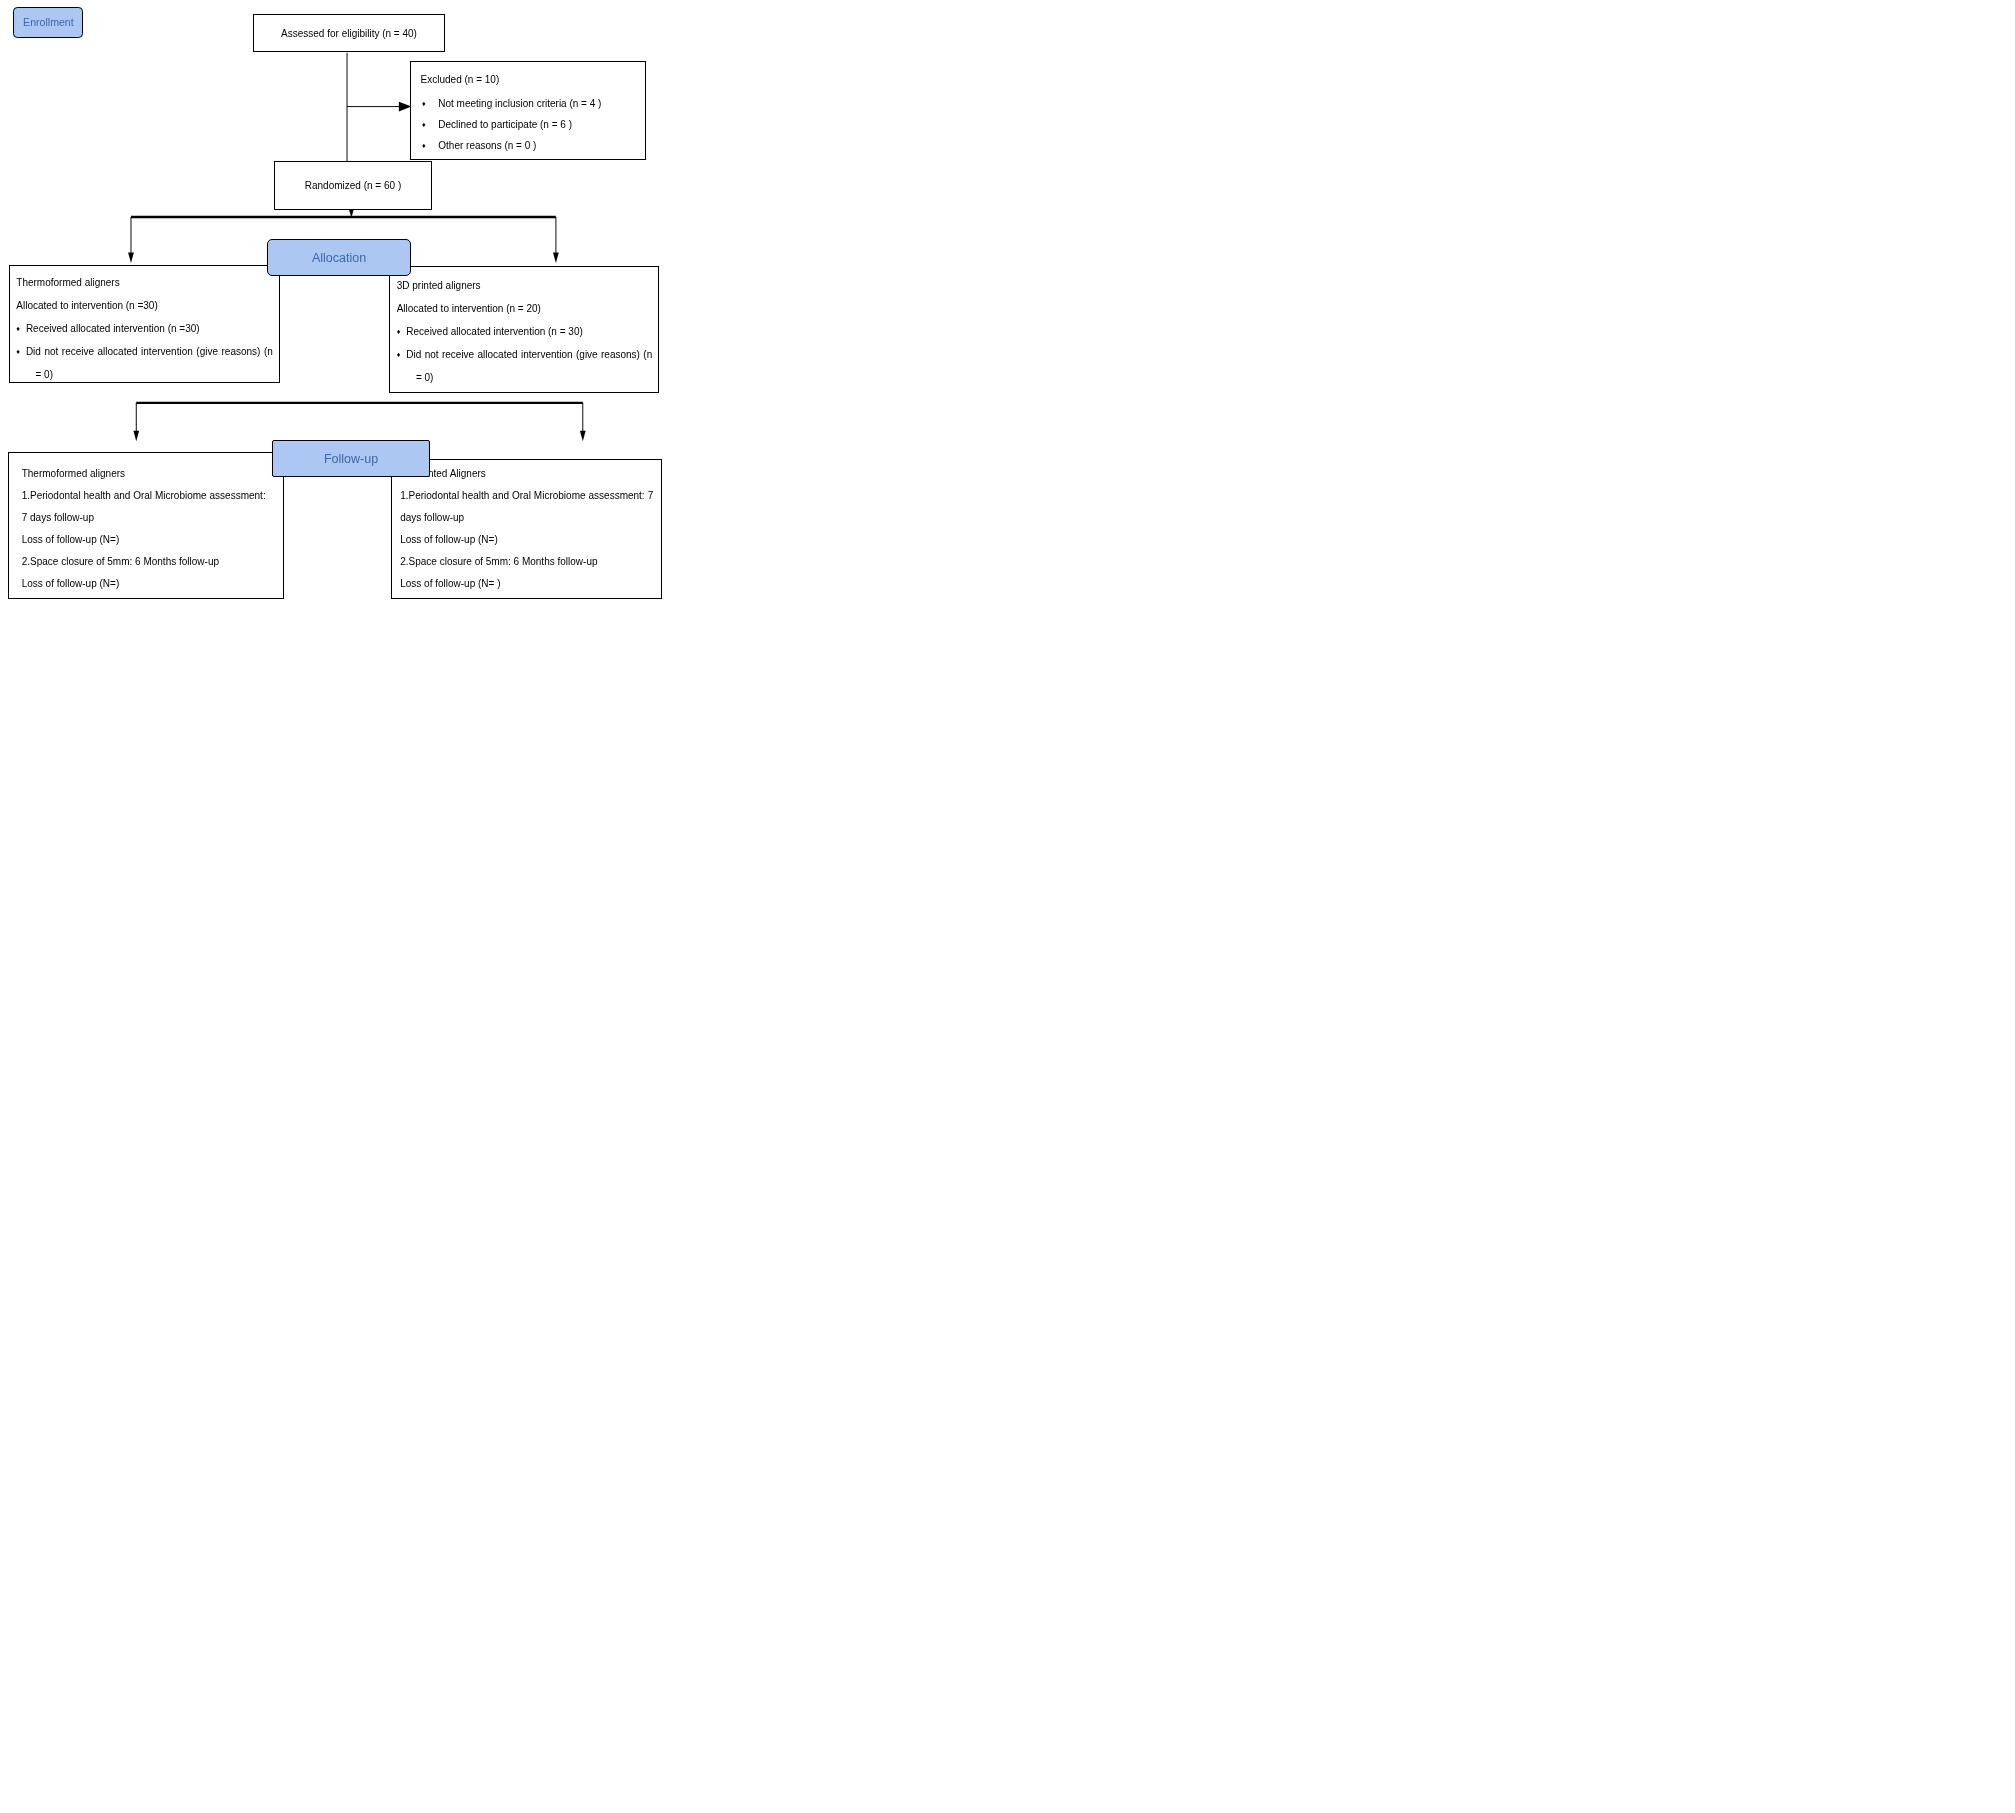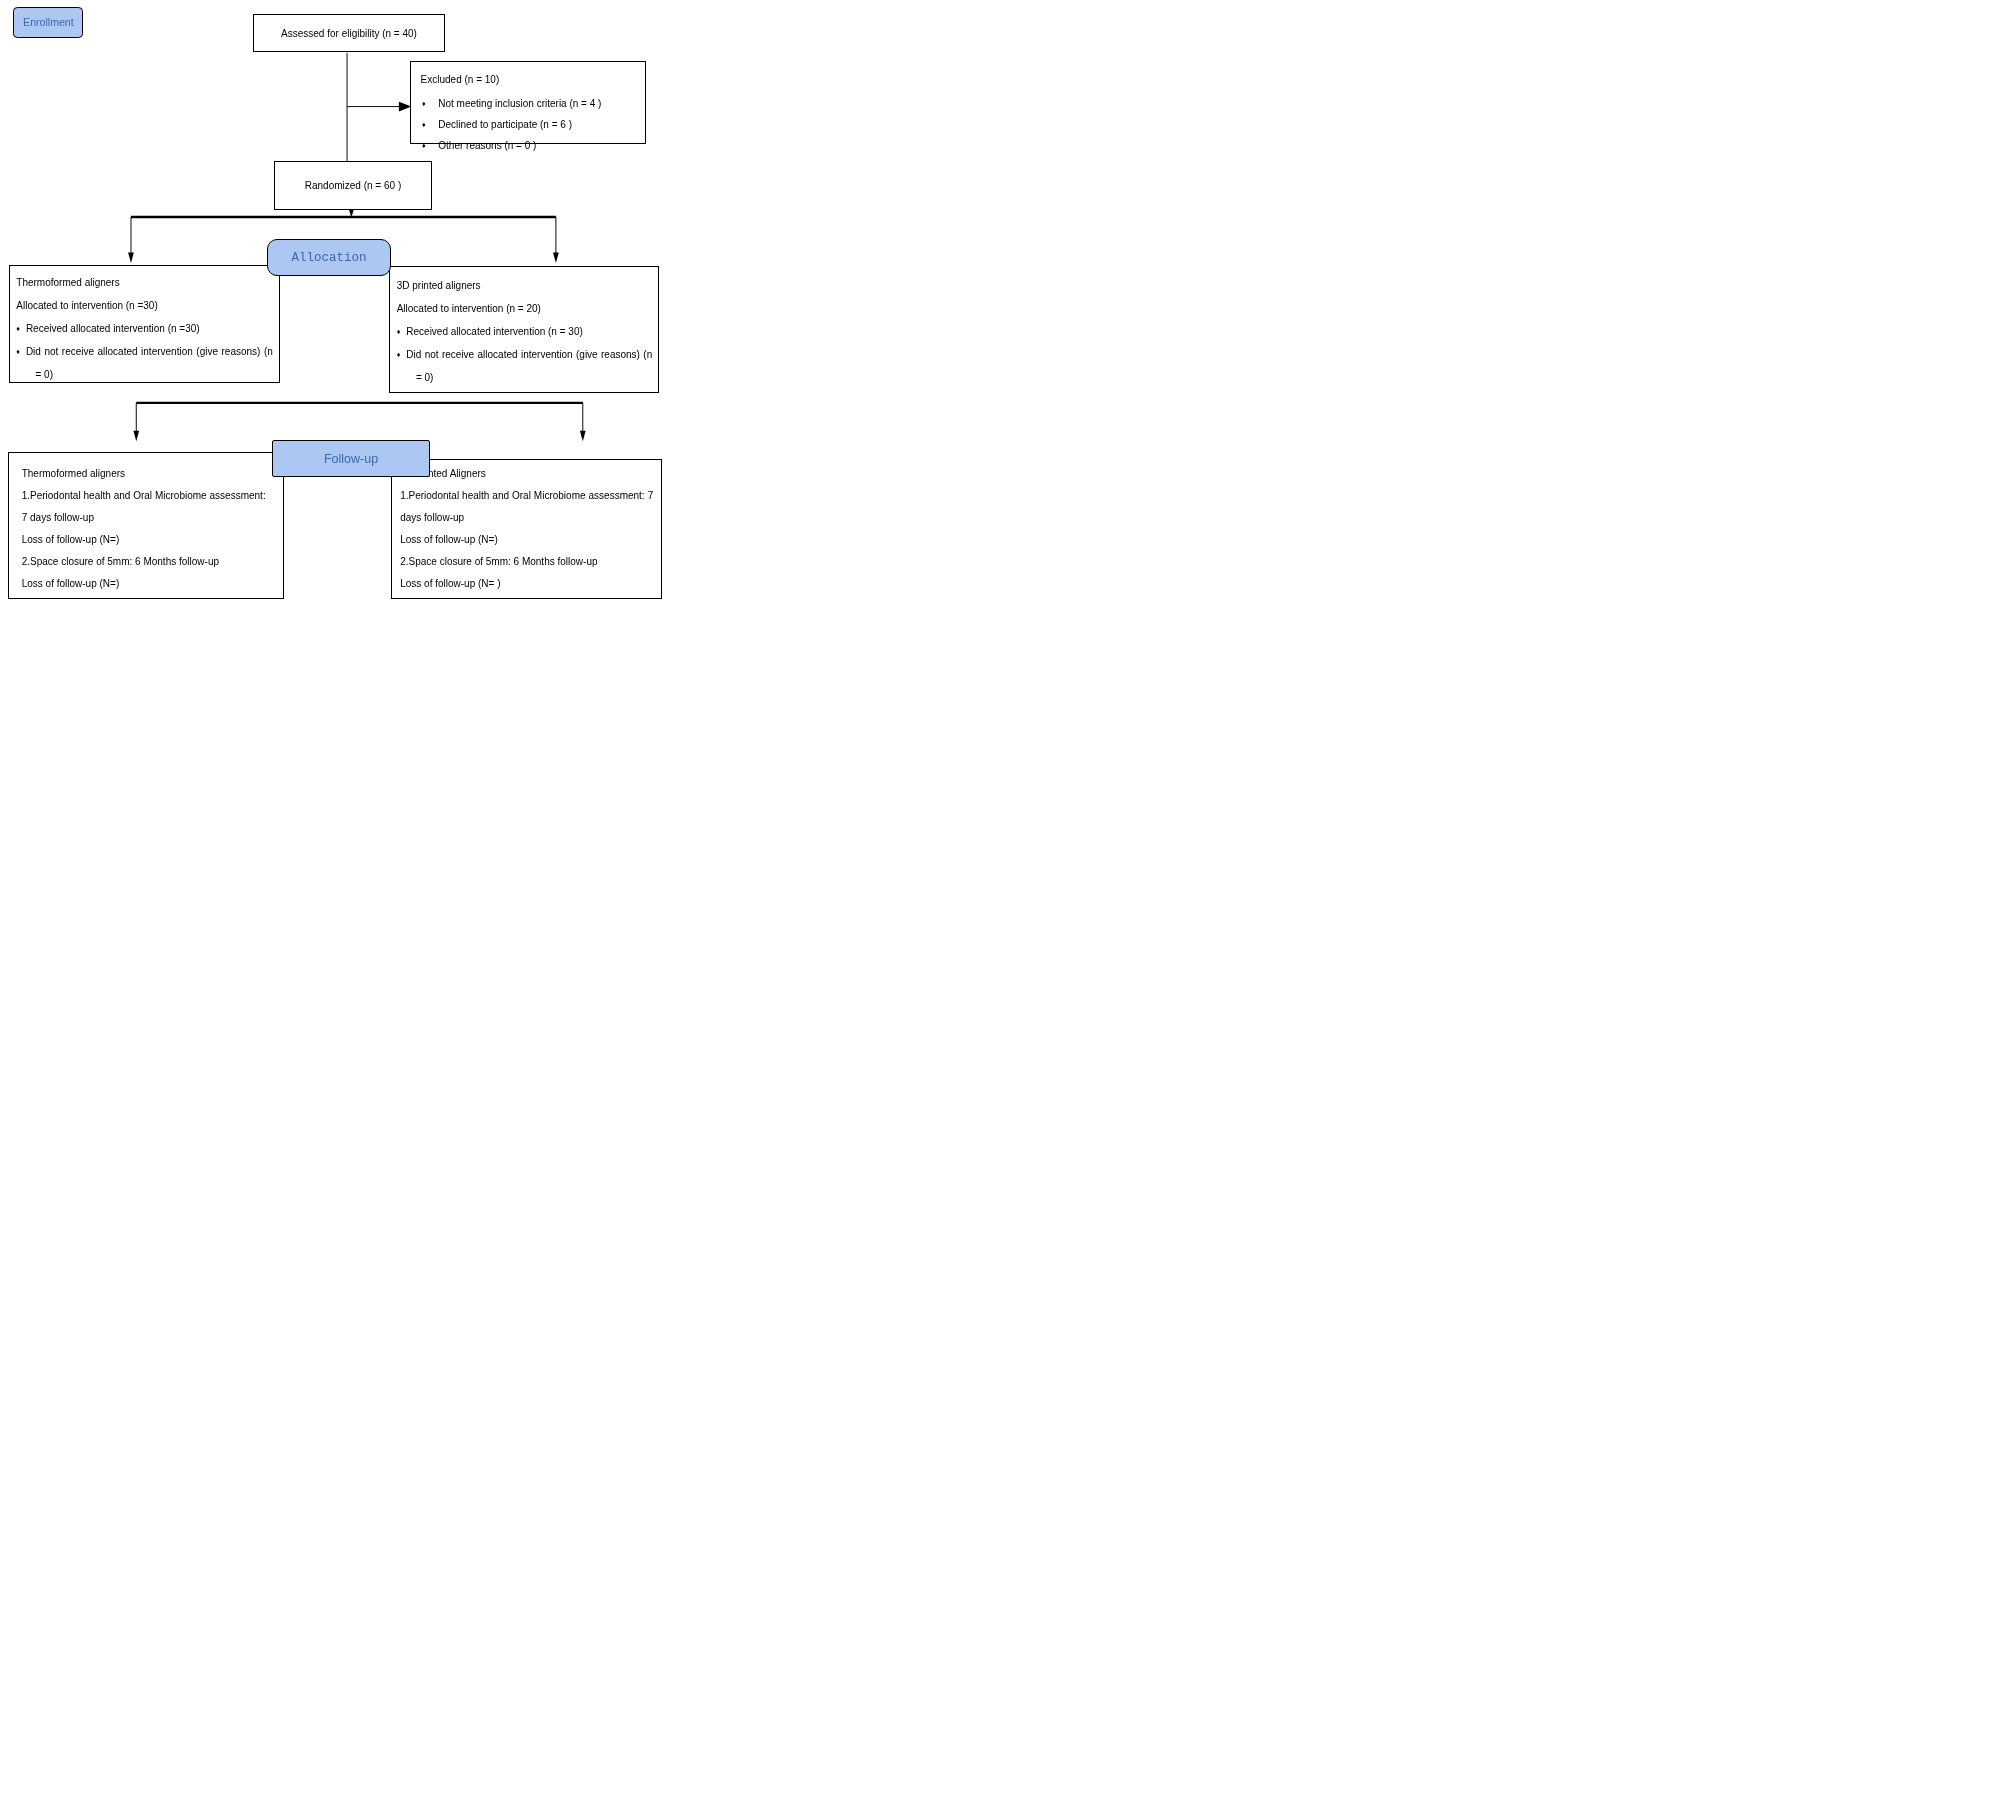--- a/index.html
+++ b/index.html
@@ -20,24 +20,24 @@
   }
   p{margin:0;}
   .bullet-para{display:flex;}
   .bullet-para .glyph{flex:0 0 9.6px;font-size:7.2px;}
   .bullet-para .btext{flex:1 1 auto;text-align:justify;padding-left:9.6px;text-indent:-9.6px;}
   .exc-item{display:flex;white-space:nowrap;}
   .exc-item .glyph{flex:0 0 16.3px;font-size:7.2px;padding-left:1.4px;}
   .justify{text-align:justify;}
   
   #enrollment-label{left:13.4px;top:6.7px;width:70px;height:31px;border-radius:4.3px;font-size:10.6px;}
-  #allocation-label{left:267px;top:239px;width:124px;height:37px;border-radius:10px;font-size:12.5px;font-family:Liberation Mono, monospace;}
+  #allocation-label{left:267px;top:239px;width:144px;height:37px;border-radius:5px;font-size:12.5px;}
   #followup-label{left:272px;top:440px;width:158px;height:37px;border-radius:2px;font-size:12.5px;}
   #assessed-box{left:253px;top:14.4px;width:192px;height:38px;}
-  #excluded-box{left:410px;top:61px;width:236px;height:83px;padding:6.7px 6.7px 0 9.6px;line-height:21px;}
+  #excluded-box{left:410px;top:61px;width:236px;height:99px;padding:6.7px 6.7px 0 9.6px;line-height:21px;}
   #excluded-box .title{margin-bottom:2.9px;}
   #randomized-box{left:274px;top:161px;width:158px;height:49px;}
   #alloc-left-box{left:8.6px;top:265px;width:271px;height:118px;padding:5.3px 5.8px 0 6.7px;line-height:23px;}
   #alloc-right-box{left:389px;top:266px;width:270px;height:127px;padding:7.2px 5.8px 0 6.7px;line-height:23px;}
   #fu-left-box{left:7.7px;top:452px;width:276px;height:147px;padding:10px 0 0 13px;line-height:22px;}
   #fu-left-box .content{width:244px;}
   #fu-right-box{left:391px;top:459px;width:271px;height:140px;padding:3.4px 0 0 8.2px;line-height:22px;}
   #fu-right-box .content{width:253px;}
 </style>
 </head>

